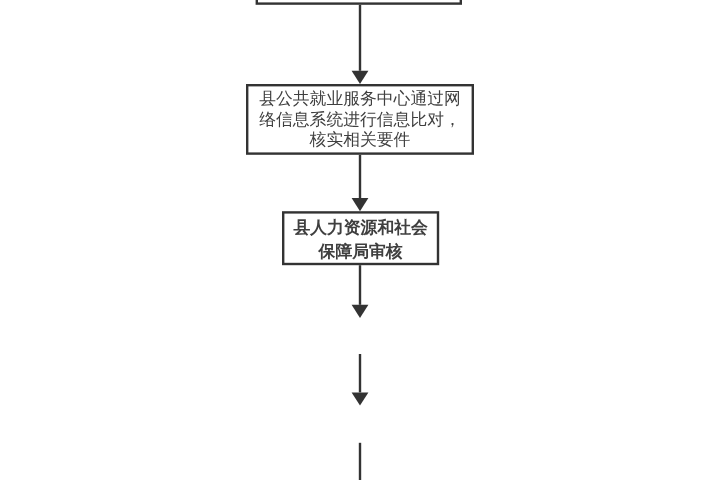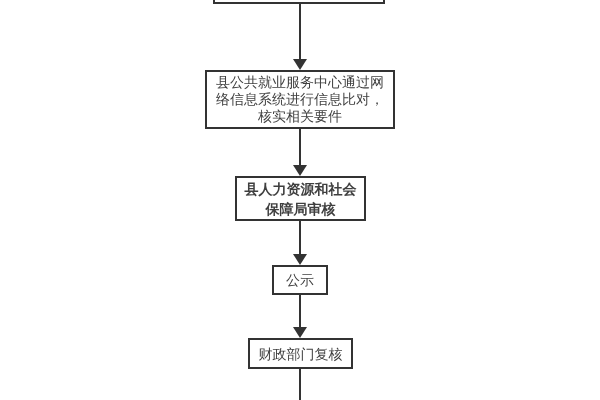--- a/index.html
+++ b/index.html
@@ -53,26 +53,20 @@
   <div class="chead h2"></div>
 
   <div class="node node-2">
     <span class="label">县人力资源和社会
 保障局审核</span>
   </div>
 
   <div class="cline l3"></div>
   <div class="chead h3"></div>
 
-  <div class="node node-3">
-    <span class="label">公示</span>
-  </div>
 
   <div class="cline l4"></div>
   <div class="chead h4"></div>
 
-  <div class="node node-4">
-    <span class="label">财政部门复核</span>
-  </div>
 
   <div class="cline ltail"></div>
 
 </div>
 
 </body></html>

